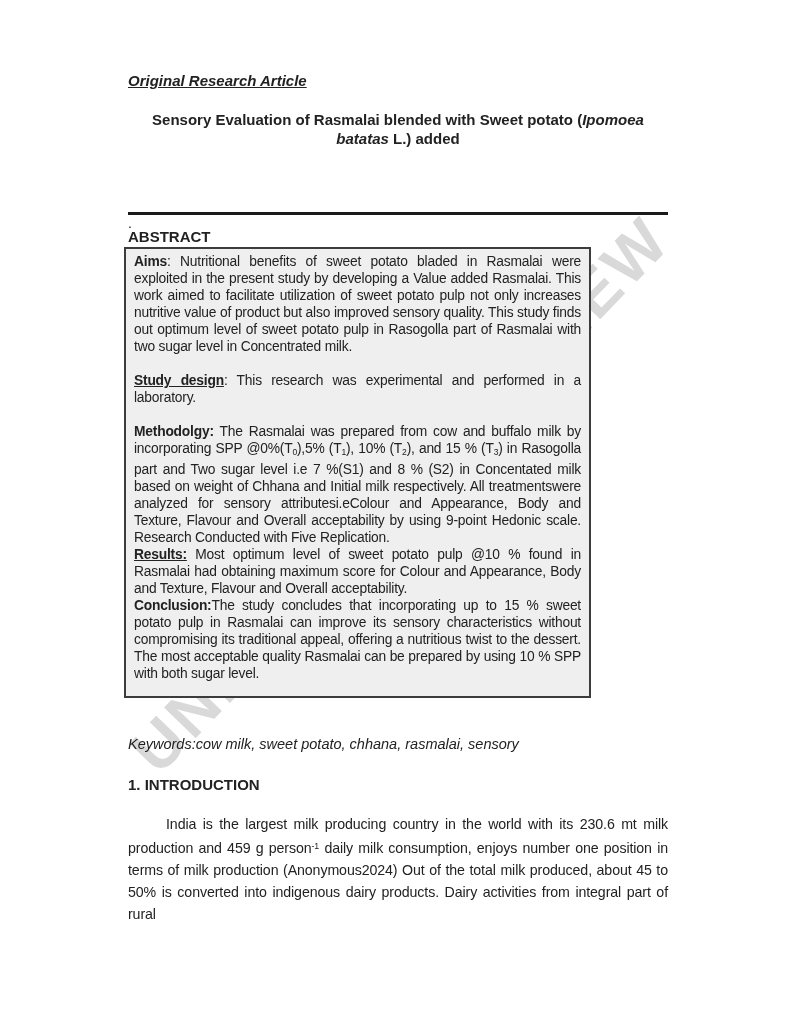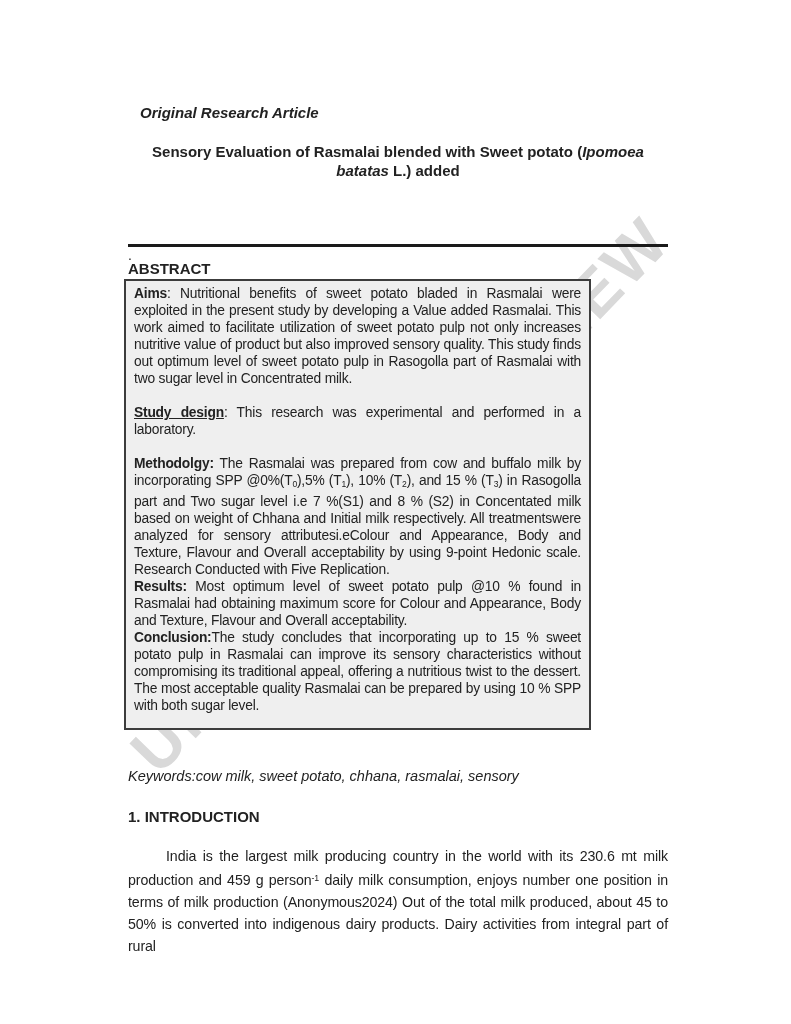--- a/index.html
+++ b/index.html
@@ -28,25 +28,26 @@
     z-index: 0;
     user-select: none;
   }
   .content {
     position: relative;
     z-index: 1;
     margin-left: 128px;
     width: 540px;
   }
   .article-type {
-    margin: 12px;
-    padding-top: 92px;
+    margin: 0;
+    padding-top: 72px;
     font-size: 15px;
     font-weight: bold;
     font-style: italic;
+    text-decoration: underline;
   }
   .paper-title {
     margin: 21px 0 16px 0;
     font-size: 15px;
     font-weight: bold;
     line-height: 19px;
     text-align: center;
   }
   .rule {
     margin-top: 64px;
@@ -115,21 +116,21 @@
     <div class="rule"></div>
 
     <div class="stray-period">.</div>
 
     <div class="abstract-heading">ABSTRACT</div>
 
     <div class="abstract-box">
       <p class="gap"><span style="font-weight: bold;">Aims</span><span>: Nutritional benefits of sweet potato bladed in Rasmalai were exploited in the present study by developing a Value added Rasmalai. This work aimed to facilitate utilization of sweet potato pulp not only increases nutritive value of product but also improved sensory quality. This study finds out optimum level of sweet potato pulp in Rasogolla part of Rasmalai with two sugar level in Concentrated milk.</span></p>
       <p class="gap"><span style="font-weight: bold; text-decoration: underline;">Study design</span><span>: This research was experimental and performed in a laboratory.</span></p>
       <p><span style="font-weight: bold;">Methodolgy:</span><span> The Rasmalai was prepared from cow and buffalo milk by incorporating SPP @0%(T</span><sub>0</sub><span>),5% (T</span><sub>1</sub><span>), 10% (T</span><sub>2</sub><span>), and 15 % (T</span><sub>3</sub><span>) in Rasogolla part and Two sugar level i.e 7 %(S1) and 8 % (S2) in Concentated milk based on weight of Chhana and Initial milk respectively.  All treatmentswere analyzed for sensory attributesi.eColour and Appearance, Body and Texture, Flavour and Overall acceptability by using 9-point Hedonic scale. Research Conducted with Five Replication.</span></p>
-      <p><span style="font-weight: bold;">Results:</span><span> Most optimum level of sweet potato pulp @10 %  found in Rasmalai had obtaining maximum score for Colour and Appearance, Body and Texture, Flavour and Overall acceptability.</span></p>
+      <p><span style="font-weight: bold; text-decoration: underline;">Results:</span><span> Most optimum level of sweet potato pulp @10 %  found in Rasmalai had obtaining maximum score for Colour and Appearance, Body and Texture, Flavour and Overall acceptability.</span></p>
       <p><span style="font-weight: bold;">Conclusion:</span><span>The study concludes that incorporating up to 15 % sweet potato pulp in Rasmalai can improve its sensory characteristics without compromising its traditional appeal, offering a nutritious twist to the dessert. The most acceptable quality Rasmalai can be prepared by using 10 % SPP with both sugar level.</span></p>
     </div>
 
     <p class="keywords">Keywords:cow milk, sweet potato, chhana, rasmalai, sensory</p>
 
     <div class="intro-heading">1. INTRODUCTION</div>
 
     <p class="intro-para"><span>India is the largest milk producing country in the world with its 230.6 mt milk production and 459 g person</span><sup>-1</sup><span> daily milk consumption, enjoys number one position in terms of milk production (Anonymous2024) Out of the total milk produced, about 45 to 50% is converted into indigenous dairy products. Dairy activities from integral part of rural</span></p>
 
   </div>

